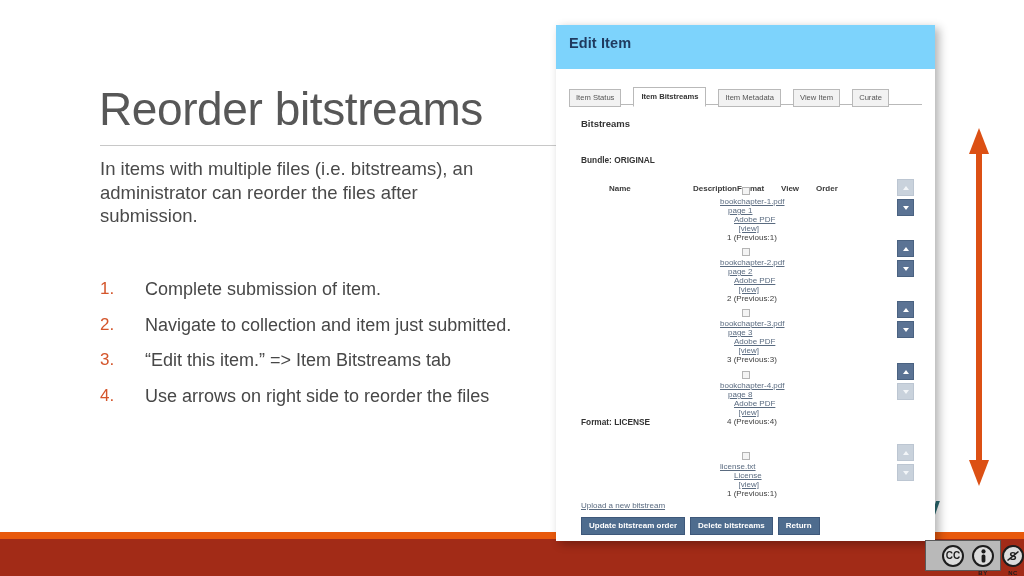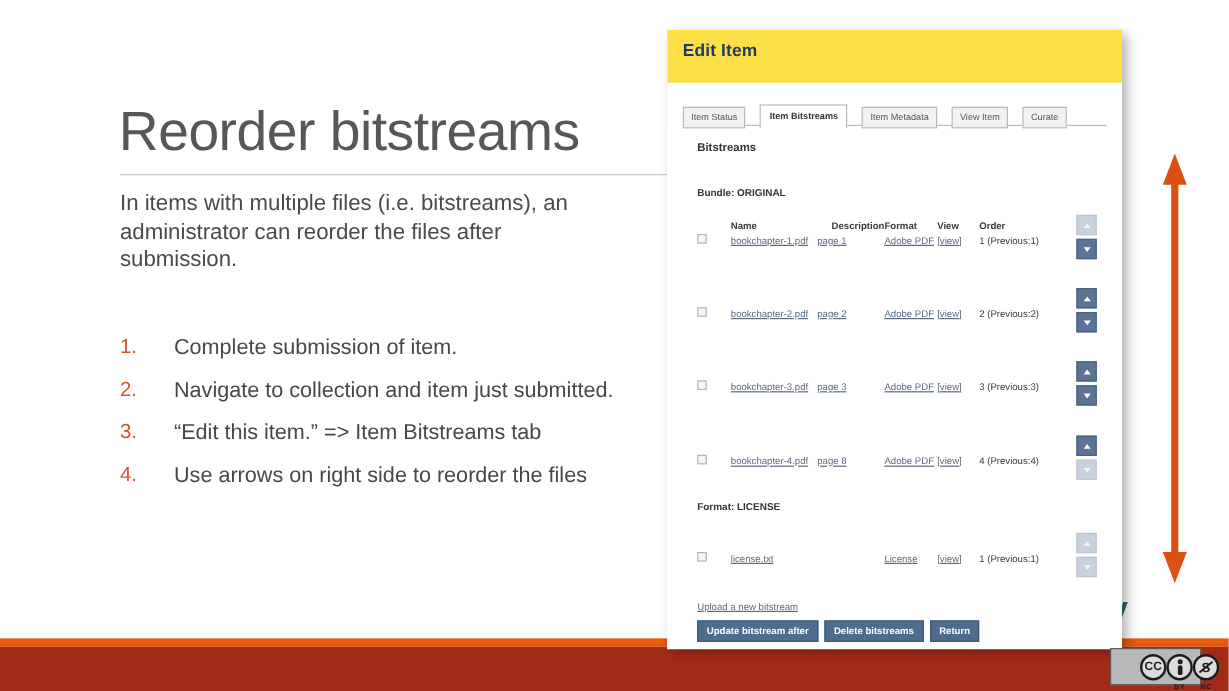--- a/index.html
+++ b/index.html
@@ -100,21 +100,21 @@
     font-size: 7.5px;
     color: #3c3c3c;
   }
   #panel-inner {
     position: absolute;
     inset: 0;
     padding: 0;
   }
   #panel-head {
     height: 44px;
-    background: #fde047;
+    background: #7dd3fc;
     padding: 10px 0 0 13px;
   }
   #panel-title {
     font-size: 14.5px;
     font-weight: bold;
     color: #1F3A5F;
     letter-spacing: 0.1px;
   }
 
   
@@ -188,20 +188,21 @@
   }
 
   .row {
     position: absolute;
     left: 25px;
     width: 350px;
     height: 26px;
     display: flex;
     align-items: center;
     font-size: 8px;
+    flex-direction: column;
   }
   .c-chk { width: 28px; }
   .chk {
     width: 8px; height: 8px;
     border: 1px solid #b4b4b4;
     background: #f4f4f4;
     display: inline-block;
   }
   .c-name  { width: 72px; }
   .c-desc  { width: 56px; }
@@ -272,21 +273,21 @@
   }
 
   
   #cc {
     position: absolute;
     left: 925px; top: 540px;
     width: 76px; height: 31px;
     background: #b9b9b9;
     border: 1px solid #5a5a5a;
     display: flex; align-items: center; justify-content: center;
-    gap: 0;
+    gap: 8px;
     z-index: 7;
     padding-left: 40px;
   }
   .cc-glyph { position: relative; }
   .cc-circle {
     width: 22px; height: 22px;
     border-radius: 50%;
     border: 2.5px solid #1d1d1d;
     background: #dcdcdc;
     display: flex; align-items: center; justify-content: center;
@@ -445,21 +446,21 @@
               <span class="tri"></span>
             </div>
           <div class="abtn down dis">
               <span class="tri"></span>
             </div>
         </div>
 
         <a id="upload-lnk">Upload a new bitstream</a>
 
         <div id="actions">
-          <div class="act">Update bitstream after</div>
+          <div class="act">Update bitstream order</div>
           <div class="act">Delete bitstreams</div>
           <div class="act">Return</div>
         </div>
 
       </div>
     </div>
   </div>
 
   <svg id="dblarrow" viewBox="0 0 24 358">
     <polygon points="12,0 22,26 2,26" fill="#DC5014"></polygon>

